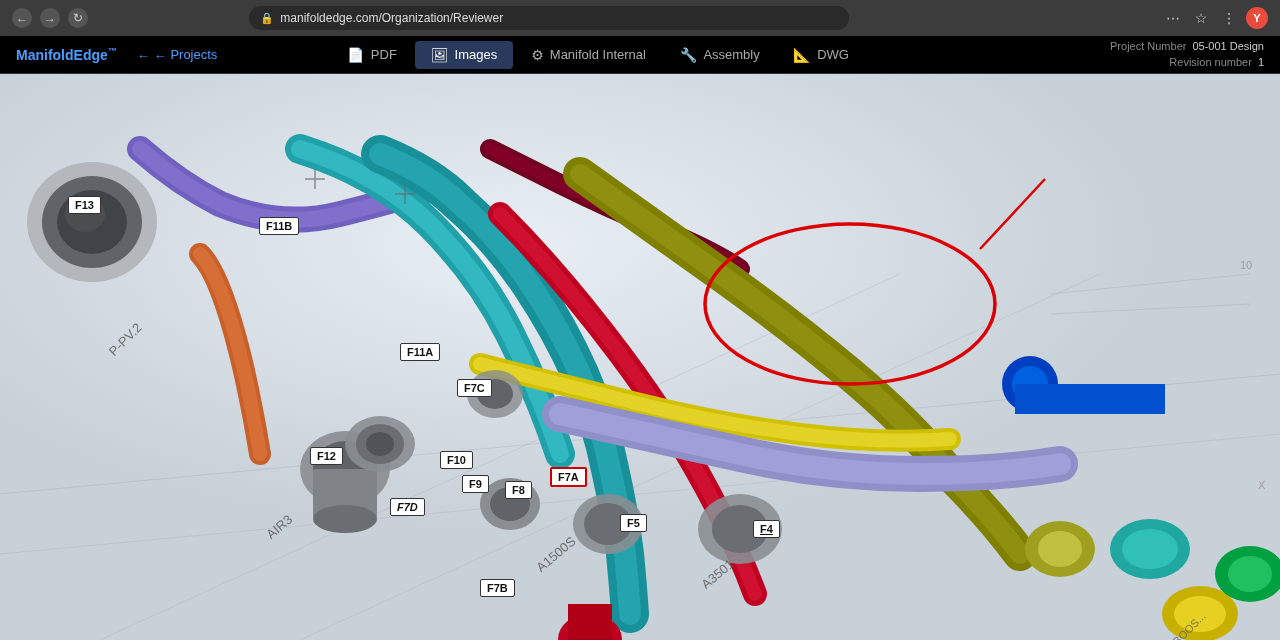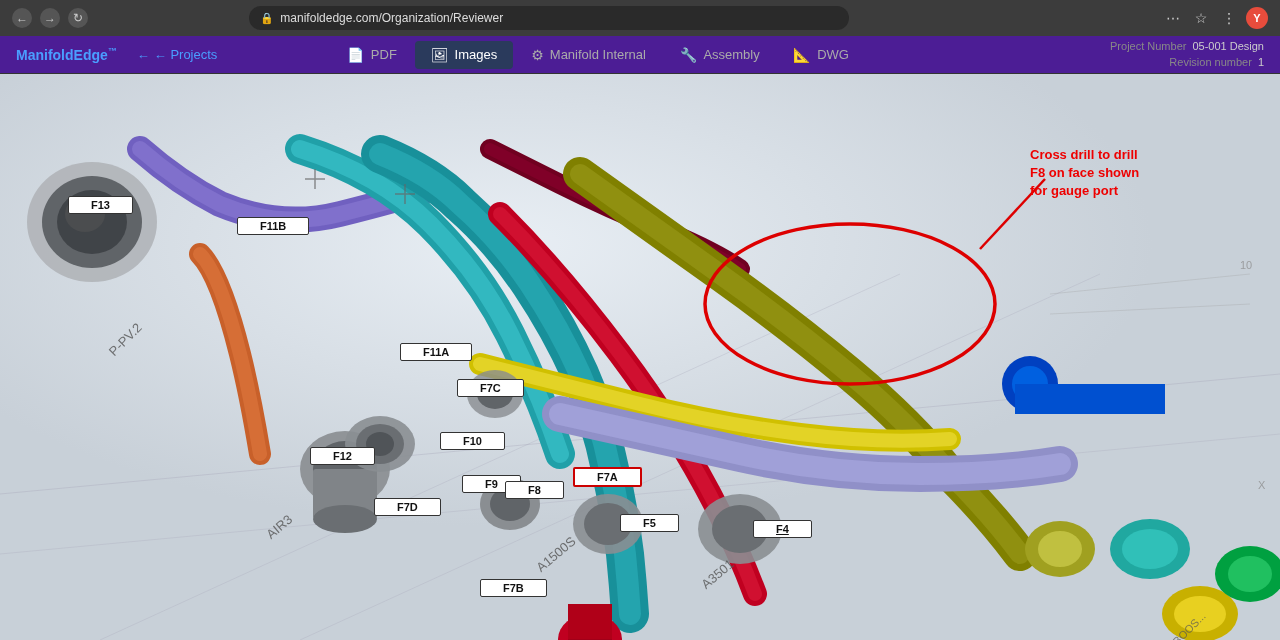--- a/index.html
+++ b/index.html
@@ -50,21 +50,21 @@
     .user-avatar {
       width: 22px; height: 22px;
       border-radius: 50%;
       background: #e74c3c;
       display: flex; align-items: center; justify-content: center;
       color: white; font-size: 11px; font-weight: bold;
     }
 
     
     .app-bar {
-      background: #4c1d95;
+      background: #000000;
       height: 38px;
       display: flex;
       align-items: center;
       padding: 0 16px;
       gap: 12px;
       border-bottom: 1px solid #333;
     }
     .app-logo {
       color: white;
       font-size: 14px;
@@ -134,21 +134,21 @@
       height: 100%;
       position: relative;
       background: linear-gradient(135deg, #d0d8e0 0%, #c8d4dc 30%, #e0e8f0 60%, #d8e0e8 100%);
     }
 
     
     .component-label {
       position: absolute;
       background: white;
       border: 1.5px solid #333;
-      padding: 2px 22px;
+      padding: 2px 6px;
       font-size: 11px;
       font-weight: bold;
       color: #111;
       border-radius: 2px;
       white-space: nowrap;
     }
 
     
     .annotation-text {
       position: absolute;
@@ -336,31 +336,28 @@
       <text x="1258" y="415" font-size="11" fill="#888" opacity="0.7">X</text>
 
       <text x="100" y="272" font-size="13" fill="#555" opacity="0.8" transform="rotate(-45, 120, 260)">P-PV.2</text>
       <text x="260" y="455" font-size="13" fill="#555" opacity="0.8" transform="rotate(-40, 280, 445)">AIR3</text>
       <text x="530" y="488" font-size="13" fill="#555" opacity="0.8" transform="rotate(-40, 550, 478)">A1500S</text>
       <text x="695" y="505" font-size="13" fill="#555" opacity="0.8" transform="rotate(-40, 715, 495)">A3501</text>
       <text x="1155" y="570" font-size="11" fill="#555" opacity="0.7" transform="rotate(-45, 1175, 560)">X_BOOS...</text>
     </svg>
 
     <div class="component-label" style="left:68px; top:122px;">F13</div>
-    <div class="component-label" style="left:237px; top:143px;text-align:right;">F11B</div>
+    <div class="component-label" style="left:259px; top:143px;text-align:right;">F11B</div>
     <div class="component-label" style="left:400px; top:269px;">F11A</div>
     <div class="component-label" style="left:457px; top:305px;">F7C</div>
     <div class="component-label" style="left:310px; top:373px;">F12</div>
-    <div class="component-label" style="left:440px; top:358px;">F10</div>
+    <div class="component-label" style="left:440px; top:377px;">F10</div>
     <div class="component-label" style="left:462px; top:377px;margin-top:24px;">F9</div>
-    <div class="component-label" style="left:573px; top:393px; background: white; border: 2px solid #c00; position:absolute;">F7A</div>
-    <div class="component-label" style="left:374px; top:424px;">F7D</div>
+    <div class="component-label" style="left:550px; top:393px; background: white; border: 2px solid #c00; position:absolute;">F7A</div>
+    <div class="component-label" style="left:390px; top:424px;font-style:italic;">F7D</div>
     <div class="component-label" style="left:505px; top:407px;">F8</div>
     <div class="component-label" style="left:620px; top:440px;">F5</div>
     <div class="component-label" style="left:753px; top:446px;text-decoration:underline;">F4</div>
     <div class="component-label" style="left:480px; top:505px;">F7B</div>
 
-    <div class="annotation-text" style="left:1030px; top:72px; font-size:13px;">
-      Cross drill to drill<br>F8 on face shown<br>for gauge port
-    </div>
 
   </div>
 </div>
 
 </body></html>

